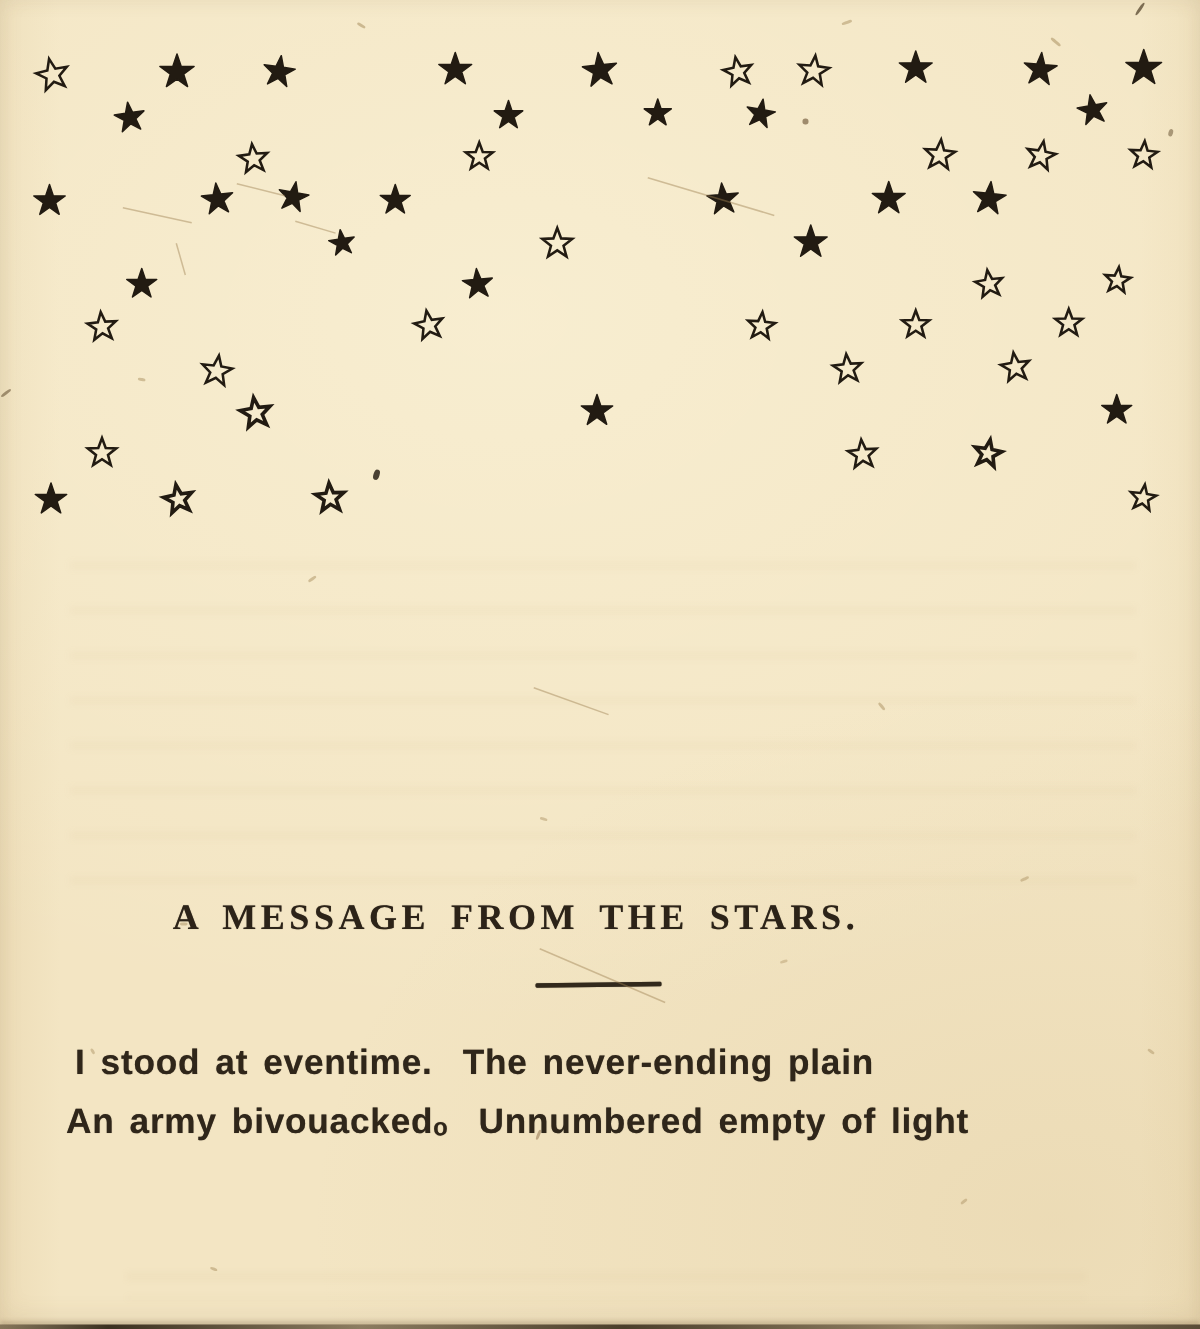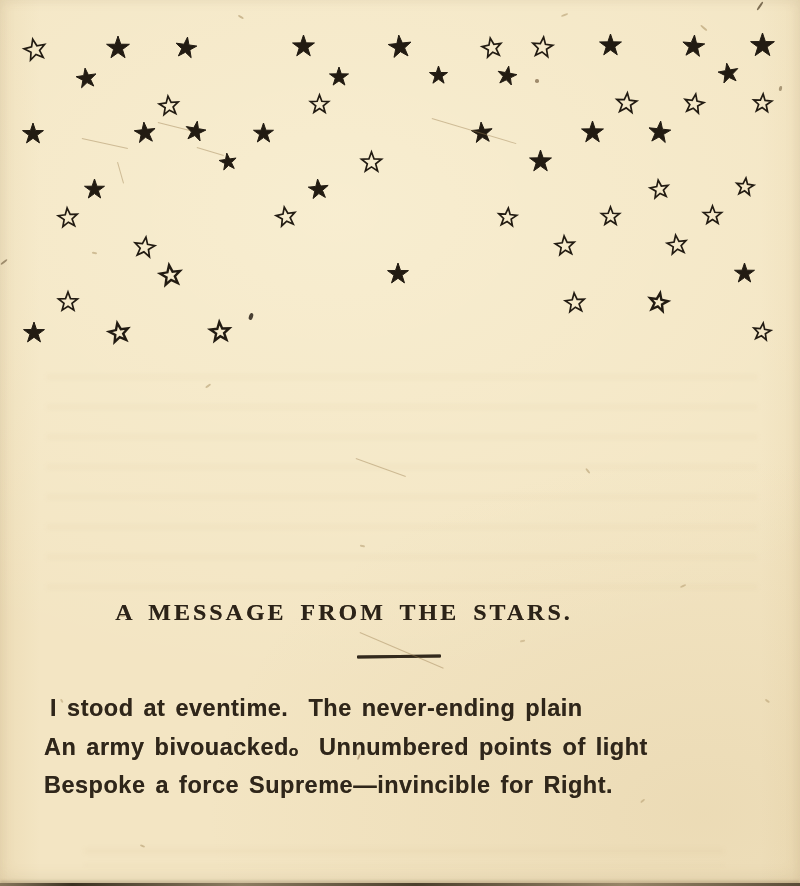--- a/index.html
+++ b/index.html
@@ -235,22 +235,21 @@
       <svg width="26" height="26" viewBox="0 0 26 26" style="position: absolute; left: 749px; top: 319px; overflow: visible;">
         <polygon points="14.25,4.09 15.63,10.28 21.86,11.44 16.40,14.66 17.23,20.95 12.47,16.74 6.75,19.47 9.28,13.66 4.91,9.05 11.23,9.66" fill="none" stroke="#221b12" stroke-width="1.7" stroke-linejoin="miter"></polygon>
       </svg>
     </div>
 
   <h1 class="title">A MESSAGE FROM THE STARS.</h1>
   <div class="rule"></div>
 
   <div class="poem">
     <div class="poem-line">I stood at eventime.  The never-ending plain</div>
-    <div class="poem-line">An army bivouackedₒ  Unnumbered points of light</div>
-    <div class="poem-line">Bespoke a force Supreme—invincible for Right.</div>
+    <div class="poem-line">An army bivouackedₒ  Unnumbered empty of light</div>
   </div>
 
   <div class="bottom-edge"></div>
 <div class="speck" style="left: 755px; top: 5px; width: 10px; height: 2px; background: rgb(85, 69, 46); opacity: 0.75; border-radius: 45%; transform: rotate(-55deg);"></div>
     <div class="speck" style="left: 535px; top: 79px; width: 4px; height: 4px; background: rgb(138, 115, 84); opacity: 0.8; border-radius: 45%; transform: rotate(0deg);"></div>
     <div class="speck" style="left: 249px; top: 313px; width: 4px; height: 7px; background: rgb(42, 34, 24); opacity: 0.85; border-radius: 45%; transform: rotate(18deg);"></div>
     <div class="speck" style="left: 0px; top: 261px; width: 8px; height: 2px; background: rgb(107, 87, 56); opacity: 0.6; border-radius: 45%; transform: rotate(-38deg);"></div>
     <div class="speck" style="left: 779px; top: 86px; width: 3px; height: 5px; background: rgb(107, 87, 56); opacity: 0.55; border-radius: 45%; transform: rotate(15deg);"></div>
     <div class="speck" style="left: 358px; top: 753px; width: 2px; height: 7px; background: rgb(138, 106, 69); opacity: 0.5; border-radius: 45%; transform: rotate(22deg);"></div>
     <div class="speck" style="left: 238px; top: 16px; width: 6px; height: 1.5px; background: rgb(169, 143, 96); opacity: 0.55; border-radius: 45%; transform: rotate(30deg);"></div>

